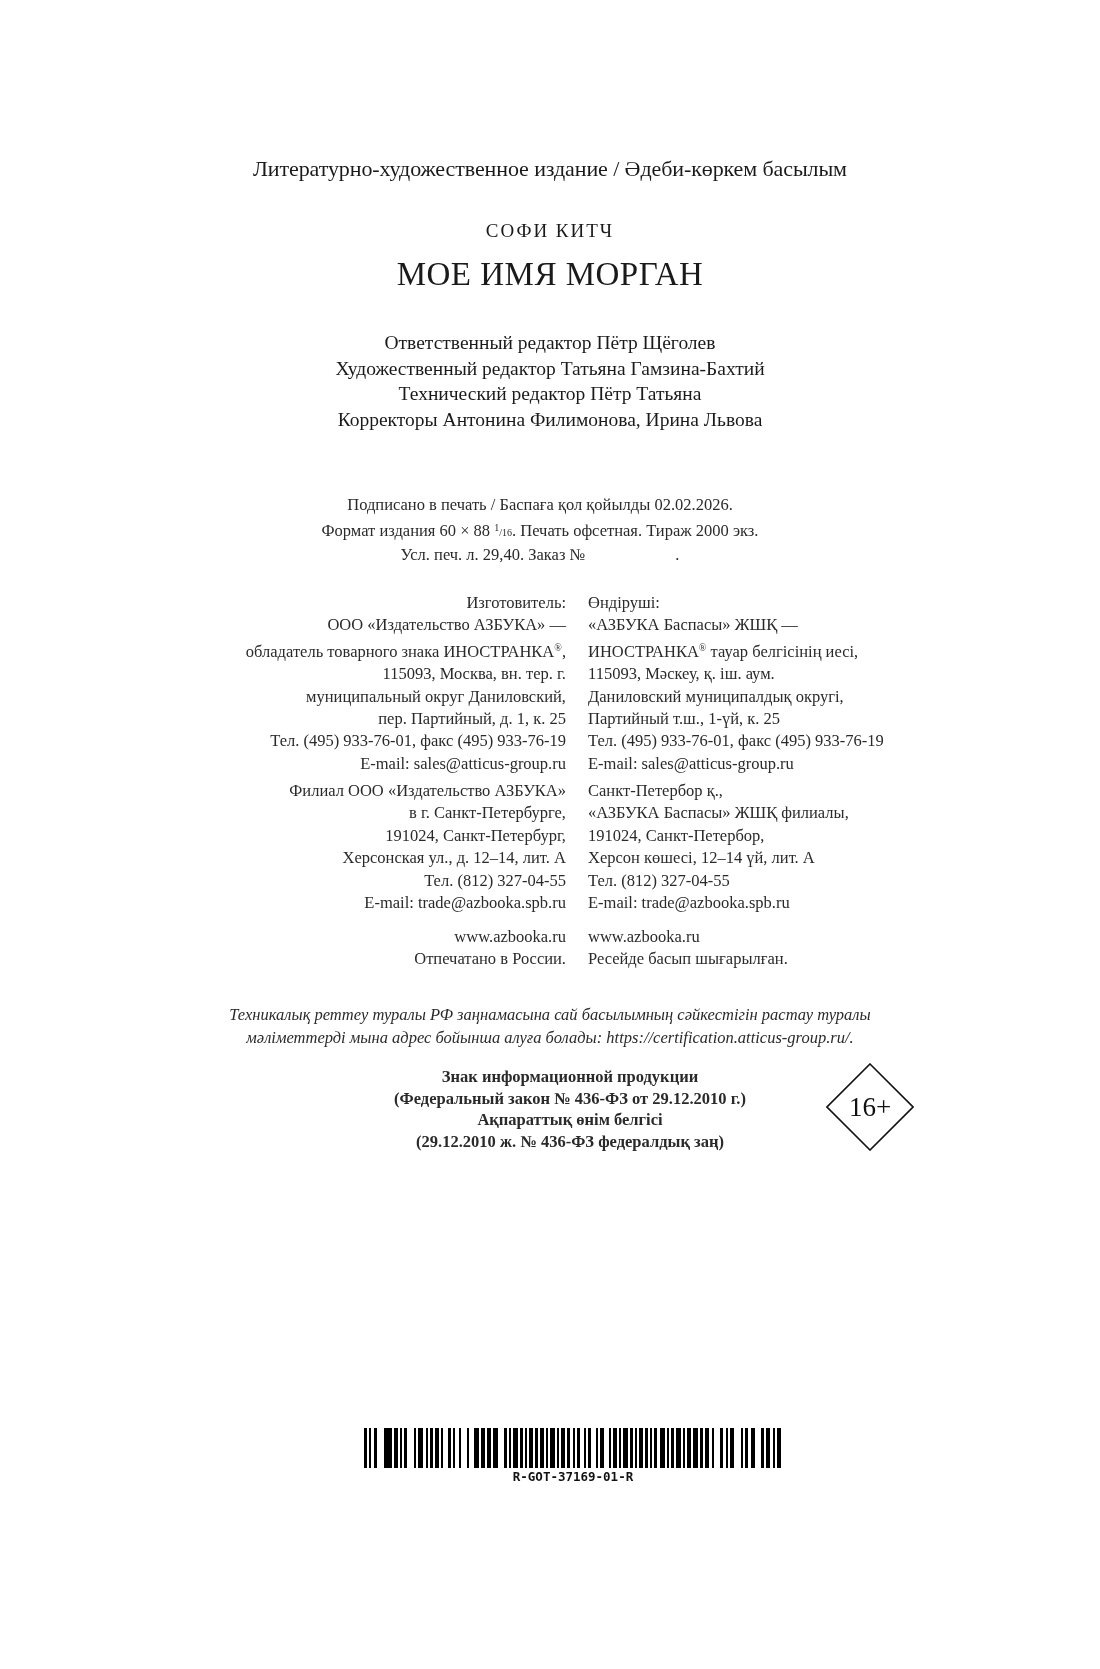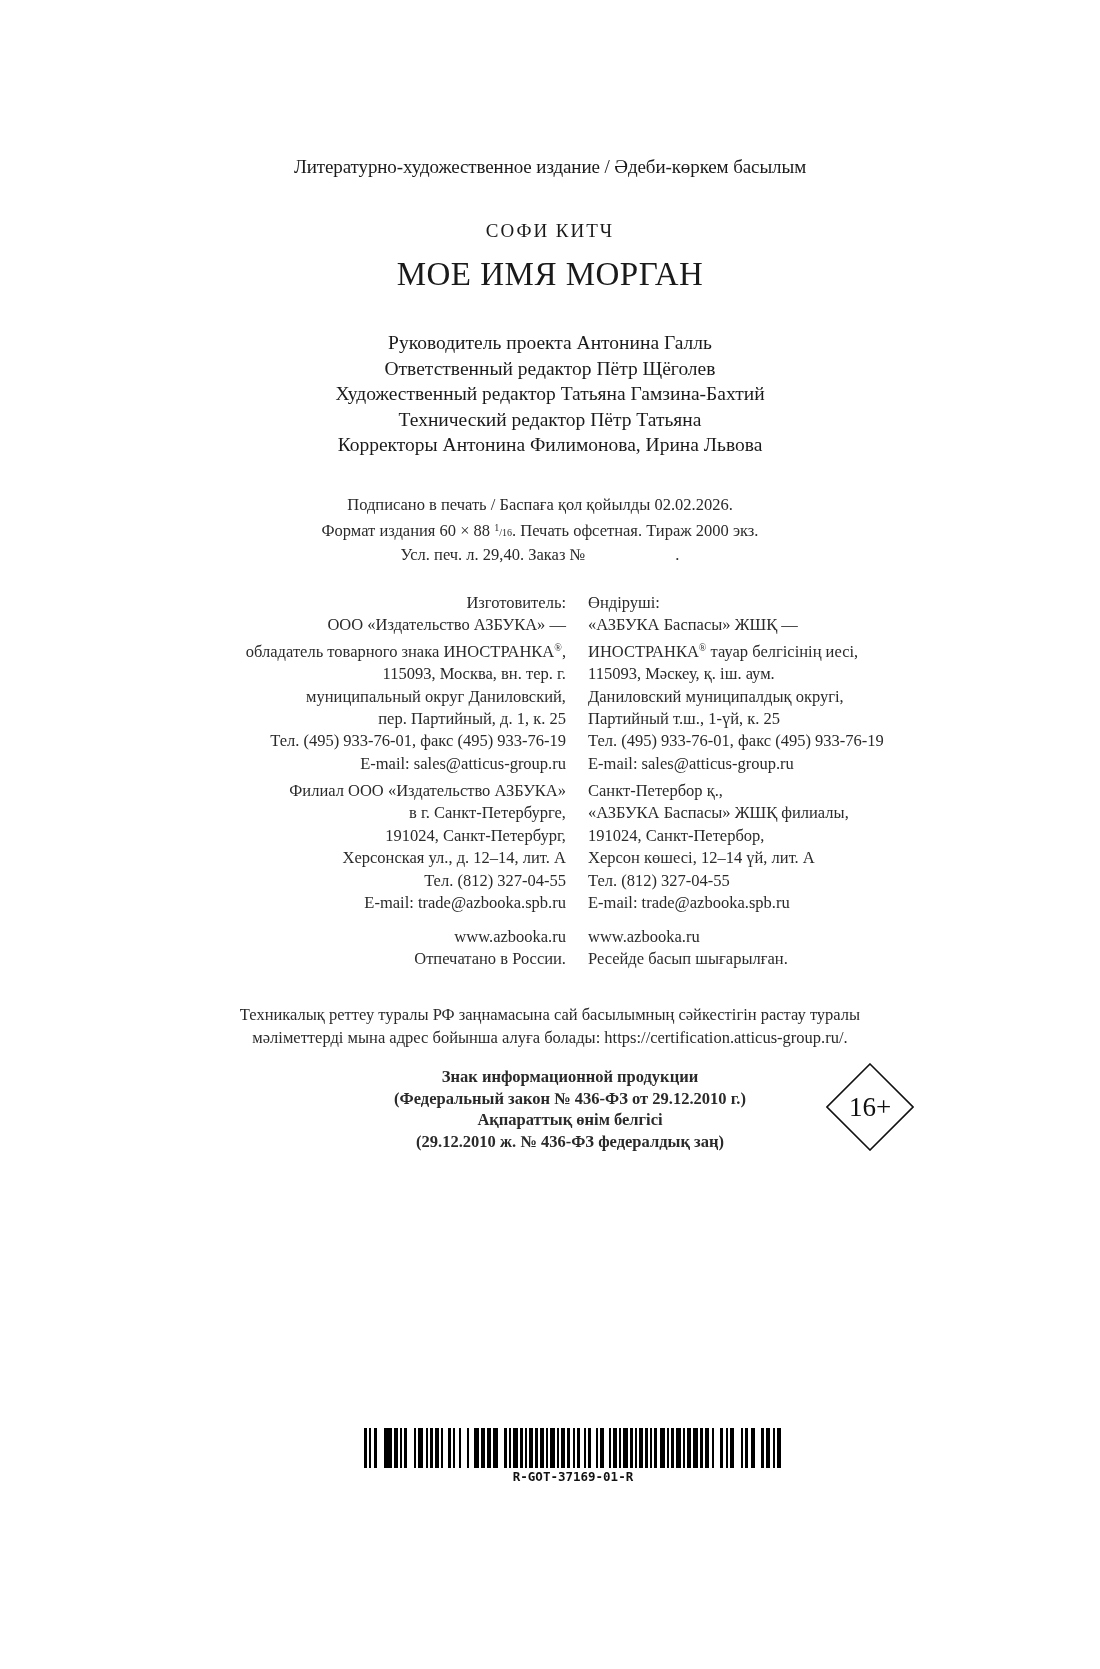--- a/index.html
+++ b/index.html
@@ -17,21 +17,21 @@
     }
     .center-line {
       position: absolute;
       left: 0;
       width: 1100px;
       text-align: center;
       white-space: nowrap;
     }
     .genre {
       top: 156px;
-      font-size: 19px;
+      font-size: 22px;
       letter-spacing: -0.1px;
     }
     .author {
       top: 220px;
       font-size: 19px;
       letter-spacing: 2px;
     }
     .title {
       top: 256px;
       font-size: 33px;
@@ -86,21 +86,21 @@
     .cert {
       position: absolute;
       left: 0;
       width: 1100px;
       top: 1003px;
       text-align: center;
       font-size: 16.5px;
       line-height: 23px;
       color: #2a2a2a;
     }
-    .cert div { white-space: nowrap; }
+    .cert div { white-space: nowrap; font-style: italic; }
     .sign {
       position: absolute;
       left: 380px;
       width: 380px;
       top: 1066px;
       text-align: center;
       font-size: 16.5px;
       line-height: 21.5px;
       color: #2a2a2a;
     }
@@ -145,21 +145,20 @@
     }
   </style>
 </head>
 <body>
 
 <div class="center-line genre">Литературно-художественное издание / Әдеби-көркем басылым</div>
 <div class="center-line author">СОФИ КИТЧ</div>
 <div class="center-line title">МОЕ ИМЯ МОРГАН</div>
 
 <div class="credits">
-  <div>Руководитель проекта Антонина Галль</div>
   <div>Ответственный редактор Пётр Щёголев</div>
   <div>Художественный редактор Татьяна Гамзина-Бахтий</div>
   <div>Технический редактор Пётр Татьяна</div>
   <div>Корректоры Антонина Филимонова, Ирина Львова</div>
 </div>
 
 <div class="print-info">
   <div>Подписано в печать / Баспаға қол қойылды 02.02.2026.</div>
   <div><span>Формат издания 60 × 88 </span><span class="frac">1</span><span class="frac-sub">/16</span><span>. Печать офсетная. Тираж 2000 экз.</span></div>
   <div><span>Усл. печ. л. 29,40. Заказ №</span><span class="order-gap"></span><span>.</span></div>

